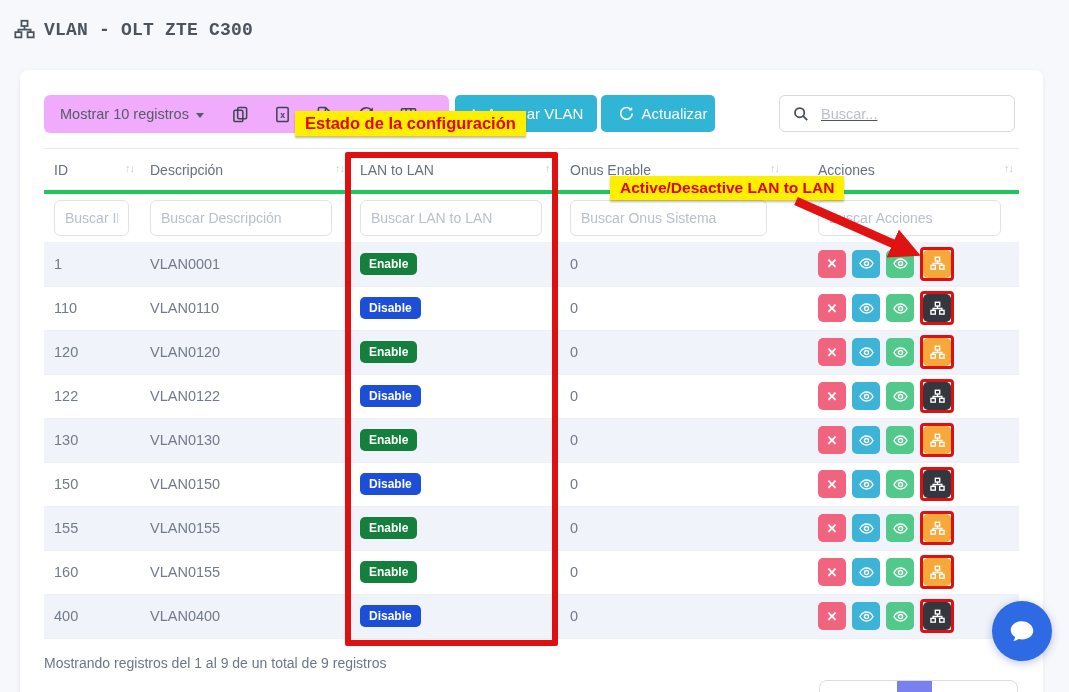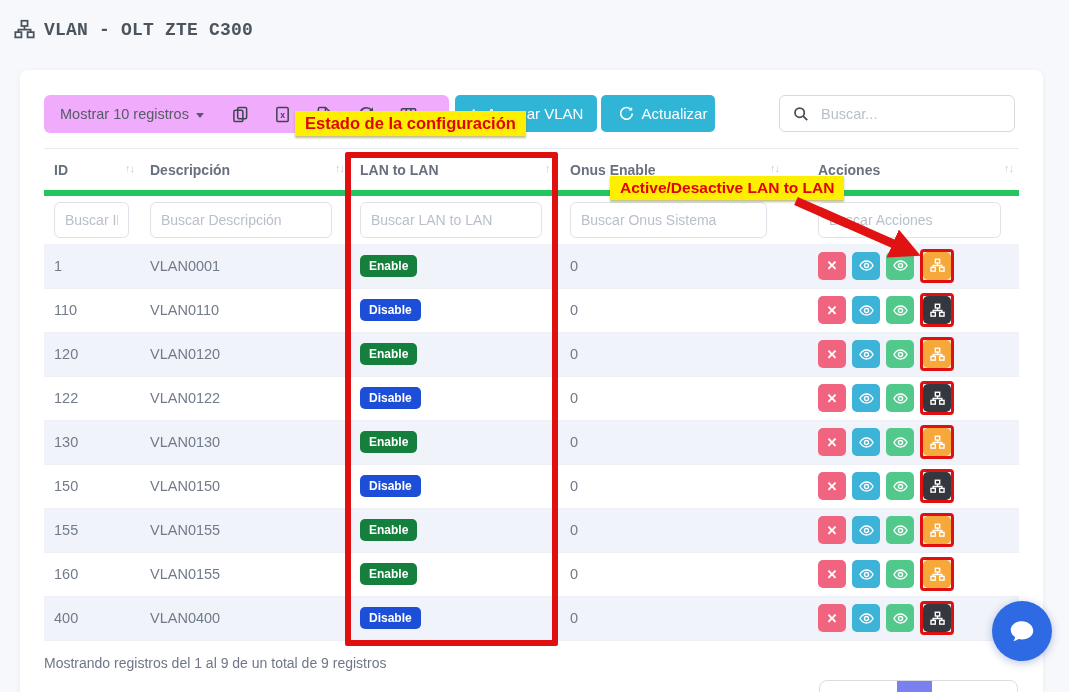--- a/index.html
+++ b/index.html
@@ -24,29 +24,29 @@
   .export-icons svg{display:block;cursor:pointer;}
 
   .btn{position:absolute;top:25px;height:37px;border:none;border-radius:5px;background:#31b5d6;
     color:#fff;font-family:inherit;font-size:15px;display:flex;align-items:center;justify-content:center;
     gap:8px;cursor:pointer;}
   .btn-add{left:435px;width:142px;}
   .btn-refresh{left:581px;width:114px;padding-left:16px;}
 
   .search-box{position:absolute;left:759px;top:25px;width:236px;height:37px;border:1px solid #d5dae1;
     border-radius:6px;background:#fff;display:flex;align-items:center;box-sizing:border-box;padding:0 10px 0 13px;gap:10px;}
-  .search-box input{border:none;outline:none;flex:1;font-family:inherit;font-size:14.5px;color:#555;min-width:0;background:transparent;}
+  .search-box input{border:none;outline:none;flex:1;font-family:inherit;font-size:14.5px;color:#555;min-width:0;background:transparent;text-decoration:underline;}
   .search-box input::placeholder{color:#b9c0cb;}
 
   
   table.grid{position:absolute;left:24px;top:78px;width:975px;border-collapse:collapse;table-layout:fixed;}
   table.grid col.c1{width:96px;}  table.grid col.c2{width:210px;}
   table.grid col.c3{width:210px;} table.grid col.c4{width:225px;} table.grid col.c5{width:234px;}
-  table.grid th{height:41px;text-align:left;font-size:14px;font-weight:700;color:#68707f;
-    padding:0 6px 0 10px;border-top:1px solid #e7eaef;border-bottom:6px solid #22c55e;position:relative;background:#fff;}
+  table.grid th{height:41px;text-align:left;font-size:14px;font-weight:400;color:#68707f;
+    padding:0 6px 0 10px;border-top:1px solid #e7eaef;border-bottom:4px solid #22c55e;position:relative;background:#fff;}
   table.grid th.actions-col, table.grid td.actions-col{padding-left:33px;}
   .sort-icon{position:absolute;right:6px;top:13px;font-size:11px;color:#c7ccd5;letter-spacing:-1px;}
   tr.filter-row td{height:48px;padding:0 6px 0 10px;background:#fff;}
   .filter-input{height:36px;border:1px solid #dfe3e9;border-radius:6px;font-family:inherit;font-size:14px;
     color:#6e7687;box-sizing:border-box;padding:0 10px;background:#fff;width:calc(100% - 12px);}
   .filter-input::placeholder{color:#b9c0cb;}
   .filter-id{width:75px;}
   tbody.rows tr{height:44px;}
   tbody.rows tr:nth-child(odd){background:#f0f3f9;}
   tbody.rows td{font-size:14.5px;color:#727b8a;padding:0 6px 0 10px;border-bottom:1px solid #eef0f5;}

